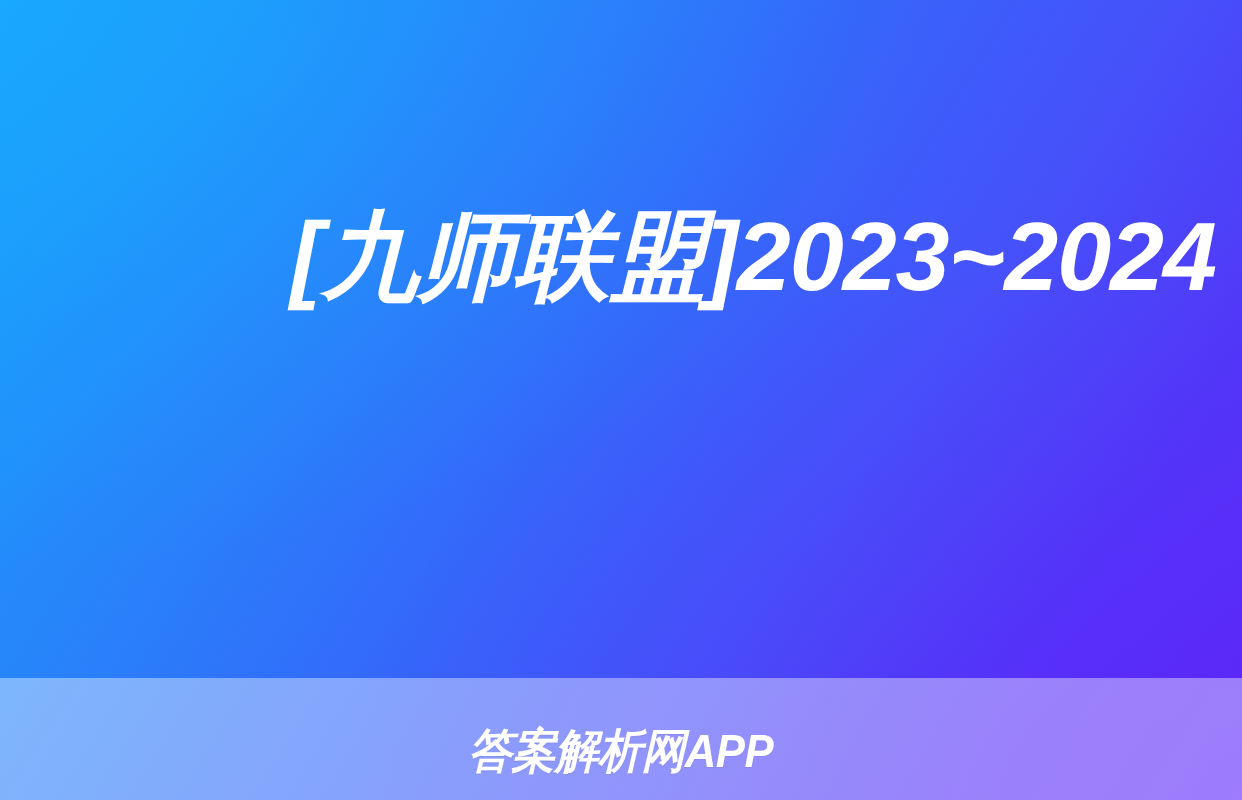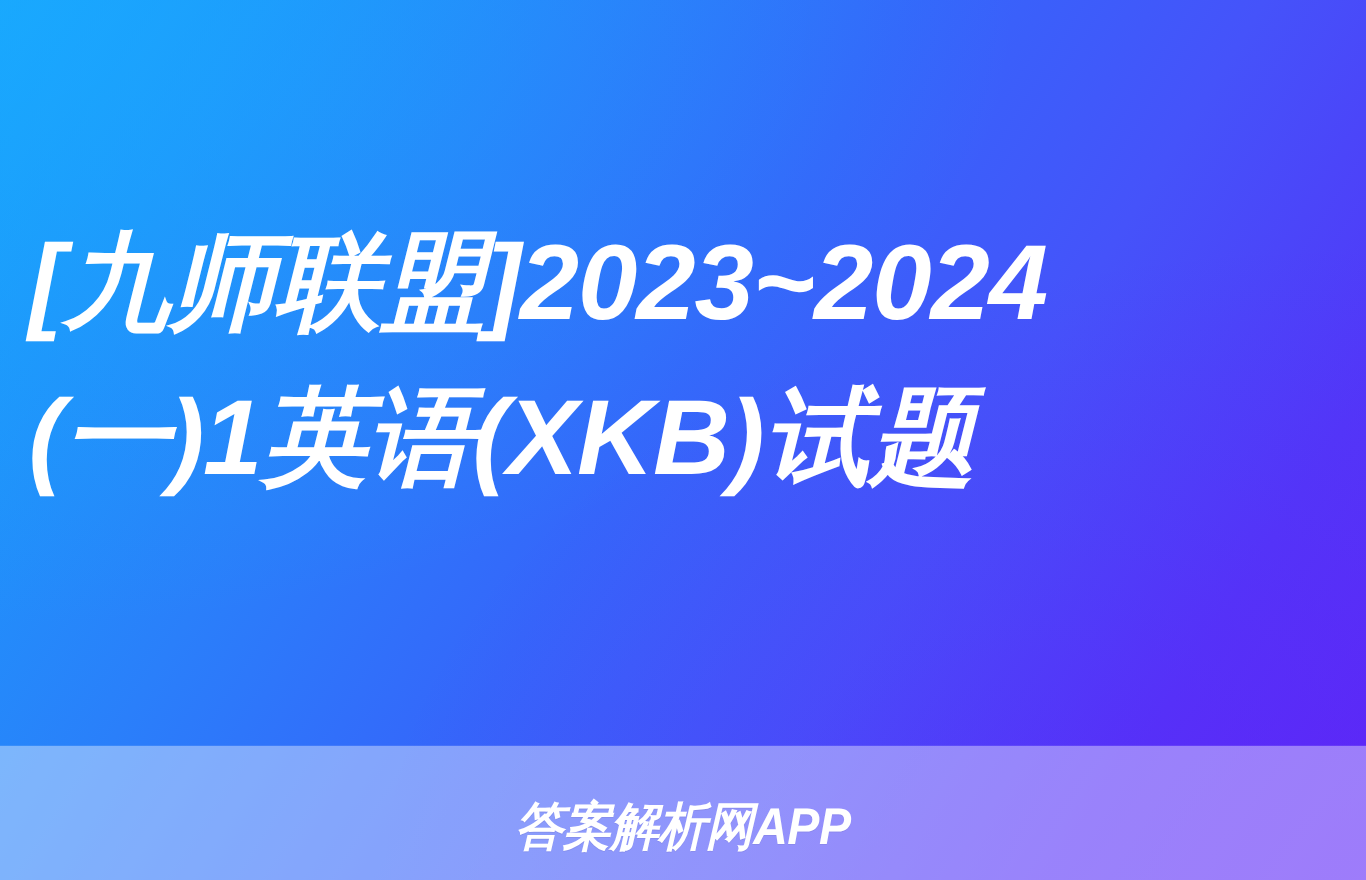--- a/index.html
+++ b/index.html
@@ -35,21 +35,21 @@
       radial-gradient(120% 115% at 0% 0%, rgba(26,172,255,0.62) 0%, rgba(26,172,255,0.22) 34%, rgba(26,172,255,0) 62%),
       radial-gradient(110% 110% at 100% 100%, rgba(96,32,248,0.55) 0%, rgba(96,32,248,0.18) 38%, rgba(96,32,248,0) 66%);
     pointer-events: none;
   }
 
   .title-block {
     position: absolute;
     left: 0;
     right: 0;
     top: 186px;
-    text-align: left;
+    text-align: right;
     padding: 0 26px;
     box-sizing: border-box;
   }
 
   .title-line {
     display: block;
     color: #ffffff;
     font-size: 97px;
     line-height: 141px;
     font-weight: 700;
@@ -86,20 +86,19 @@
 </style>
 </head>
 <body>
 
 <div class="banner">
 
   <div class="banner-glow"></div>
 
   <div class="title-block">
     <span class="title-line">[九师联盟]2023~2024</span>
-    <span class="title-line">(一)1英语(XKB)试题</span>
   </div>
 
   <div class="watermark-bar">
     <span class="watermark-text">答案解析网APP</span>
   </div>
 
 </div>
 
 </body></html>

